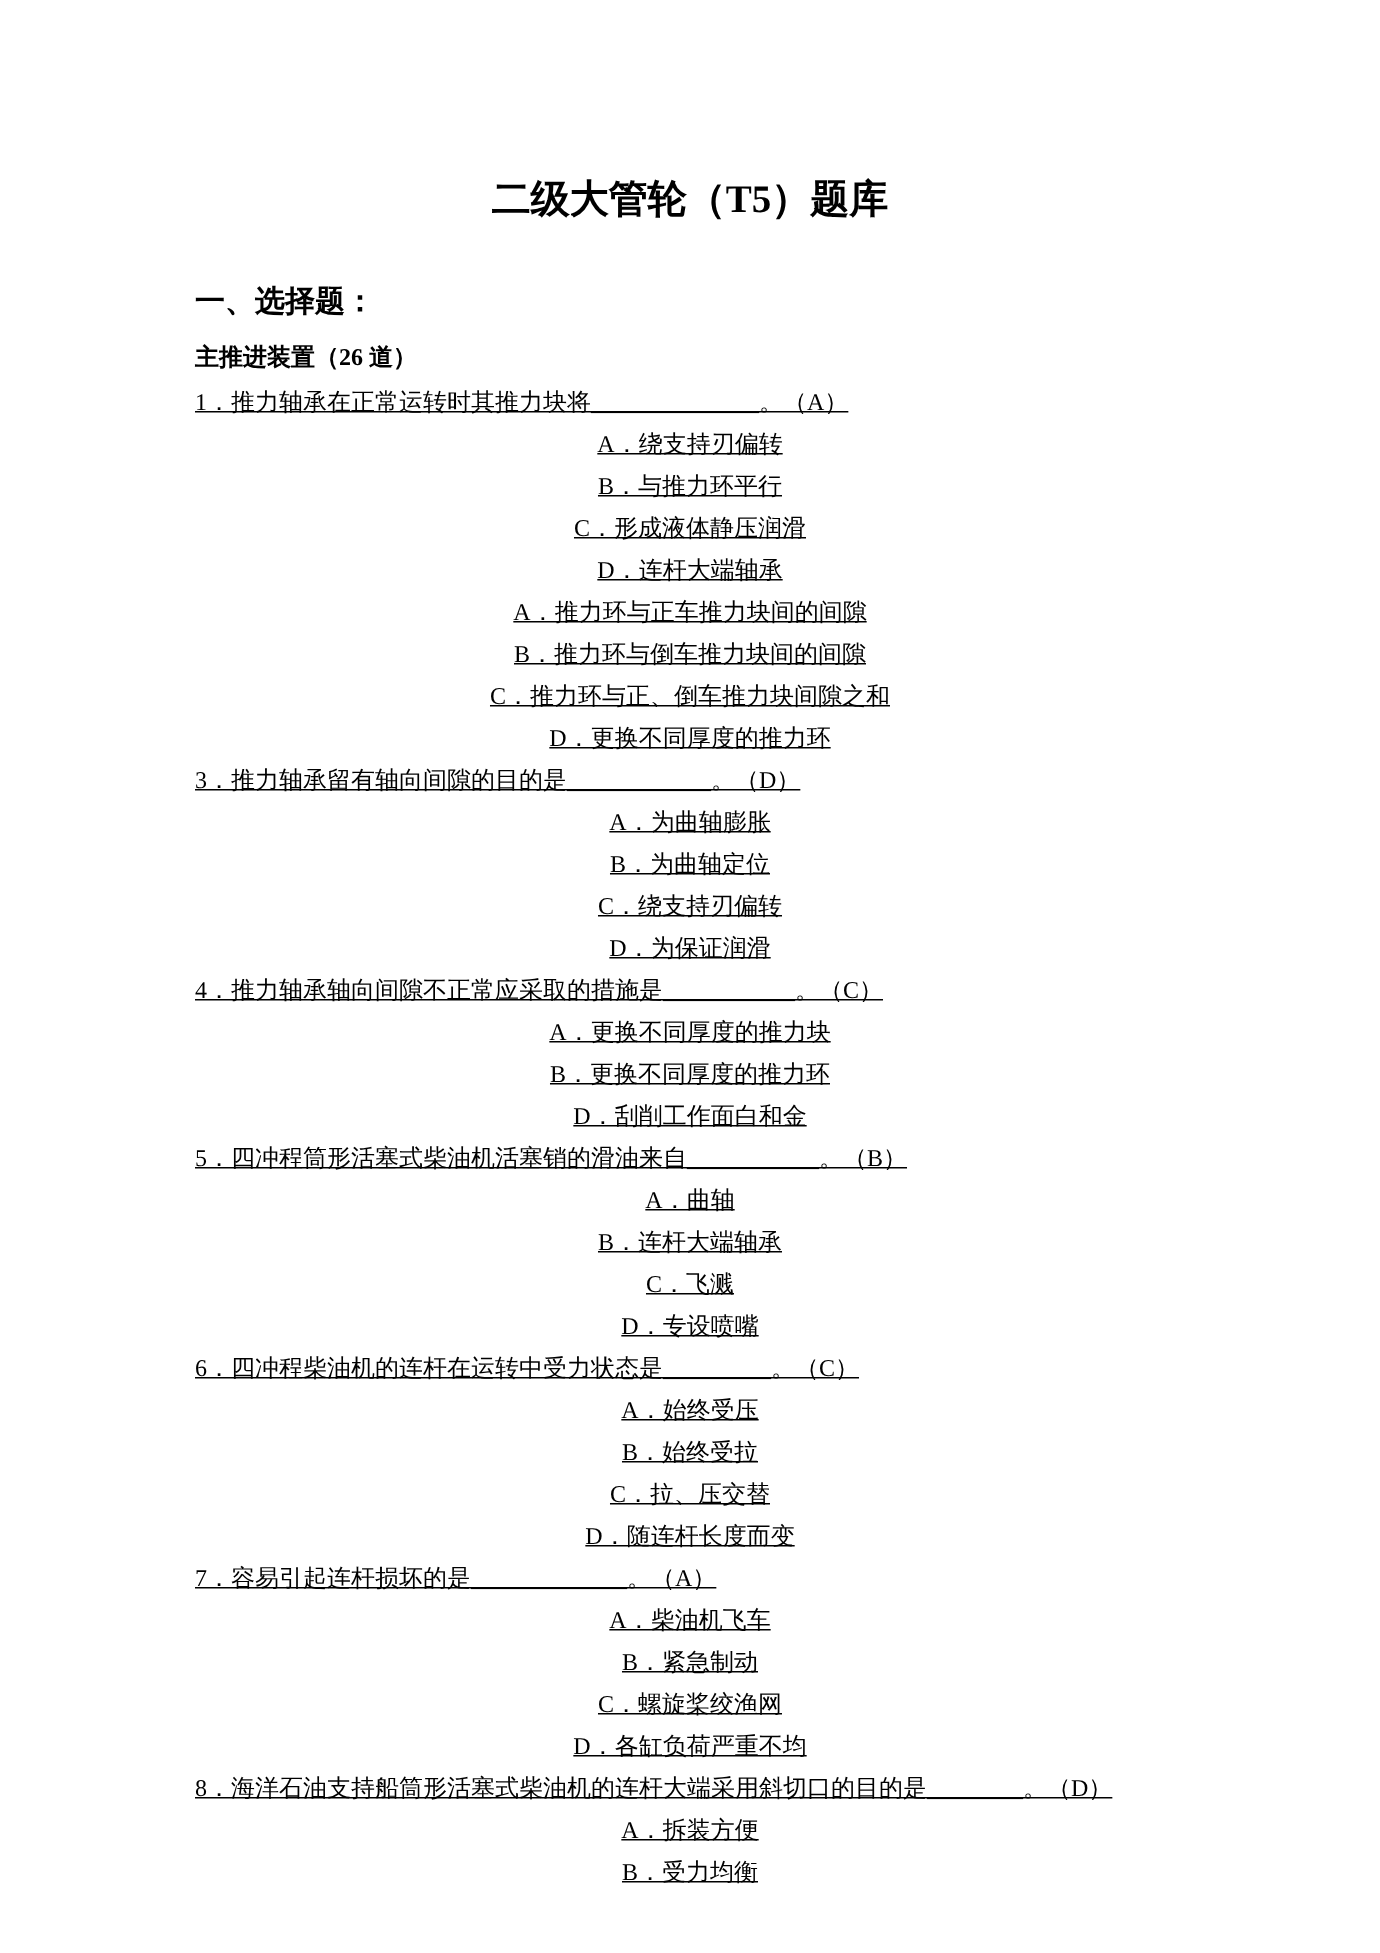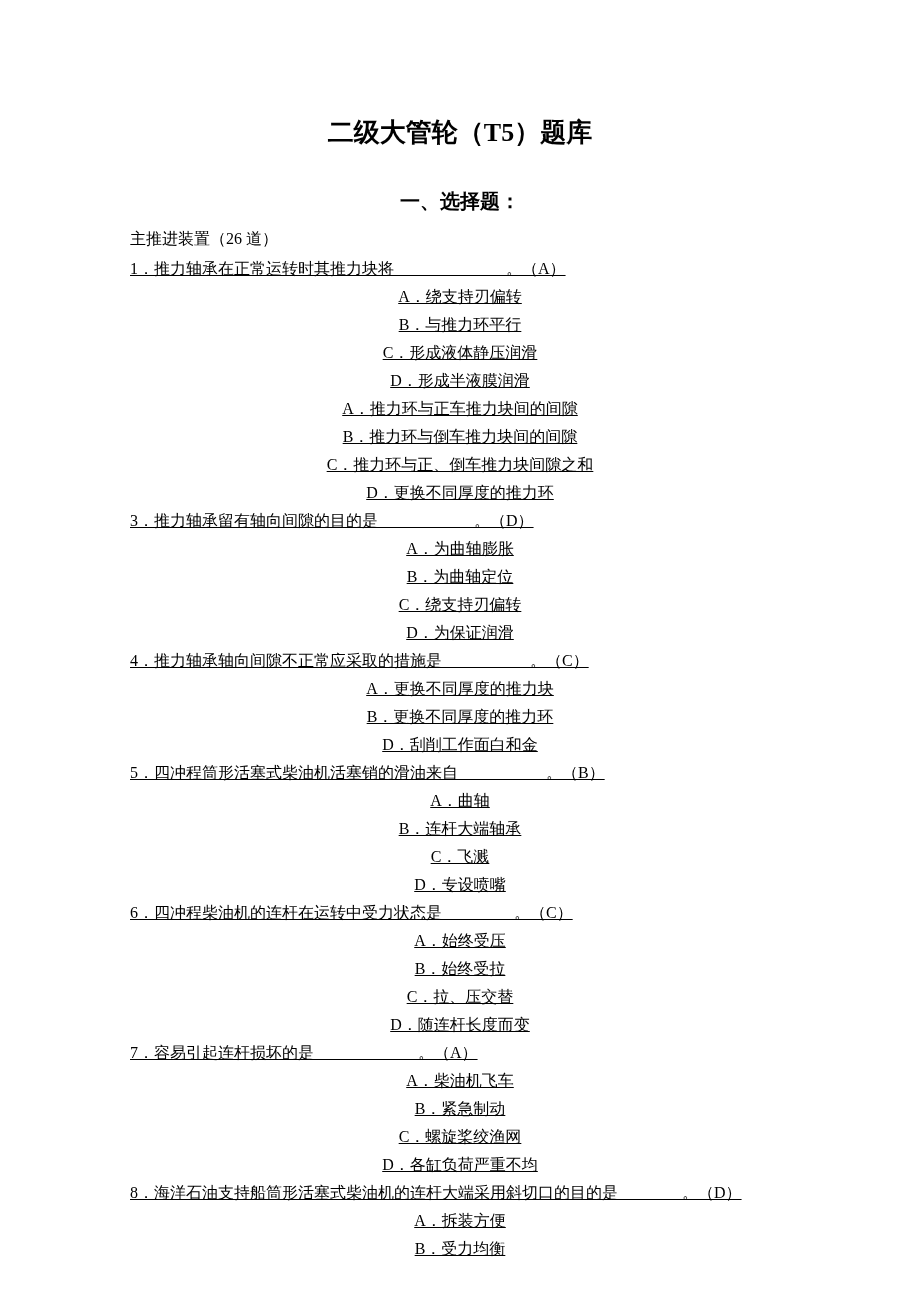--- a/index.html
+++ b/index.html
@@ -22,26 +22,25 @@
     font-size: 26px;
     font-weight: bold;
     text-align: center;
     margin-bottom: 28px;
   }
   .section-heading {
     font-family: "SimHei", "黑体", sans-serif;
     font-size: 20px;
     font-weight: bold;
     margin-bottom: 6px;
-    text-align: center;
   }
   .sub-heading {
     font-family: "SimSun", "宋体", serif;
     font-size: 16px;
-    font-weight: normal;
+    font-weight: bold;
     margin-bottom: 2px;
   }
   .question-block {
     margin: 0;
     text-decoration: underline;
   }
   .stem {
     margin: 0;
   }
   .opt {
@@ -55,21 +54,21 @@
 <div class="page">
   <div class="title">二级大管轮（T5）题库</div>
   <div class="section-heading">一、选择题：</div>
   <div class="sub-heading">主推进装置（26 道）</div>
 
   <div class="question-block">
     <p class="stem">1．推力轴承在正常运转时其推力块将______________。（A）</p>
     <p class="opt">A．绕支持刃偏转</p>
     <p class="opt">B．与推力环平行</p>
     <p class="opt">C．形成液体静压润滑</p>
-    <p class="opt">D．形成半液膜润滑</p>
+    <p class="opt">D．连杆大端轴承</p>
   </div>
 
   <div class="question-block">
     <p class="opt">A．推力环与正车推力块间的间隙</p>
     <p class="opt">B．推力环与倒车推力块间的间隙</p>
     <p class="opt">C．推力环与正、倒车推力块间隙之和</p>
     <p class="opt">D．更换不同厚度的推力环</p>
   </div>
 
   <div class="question-block">

